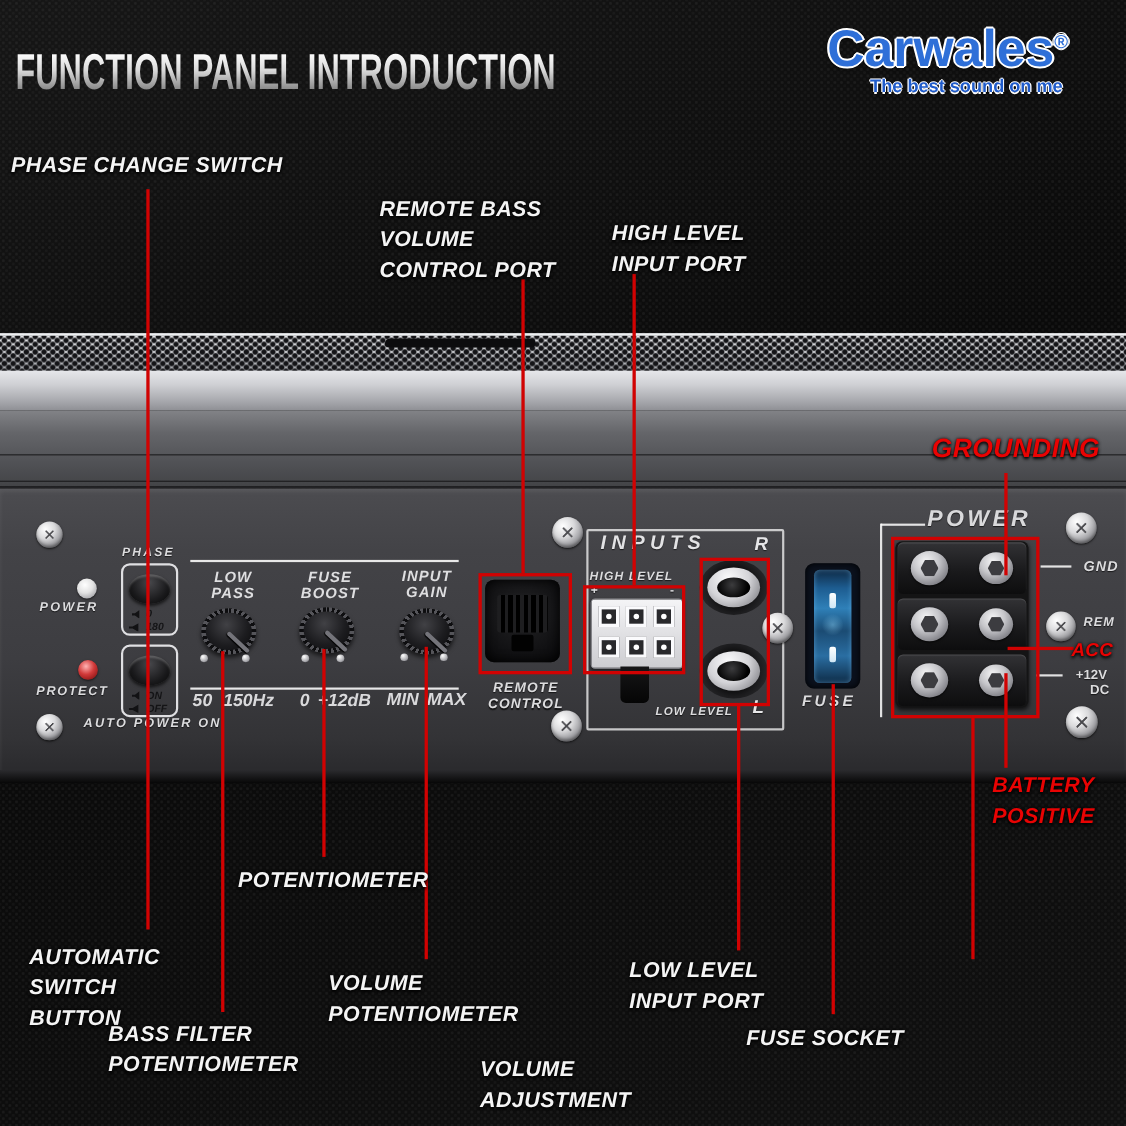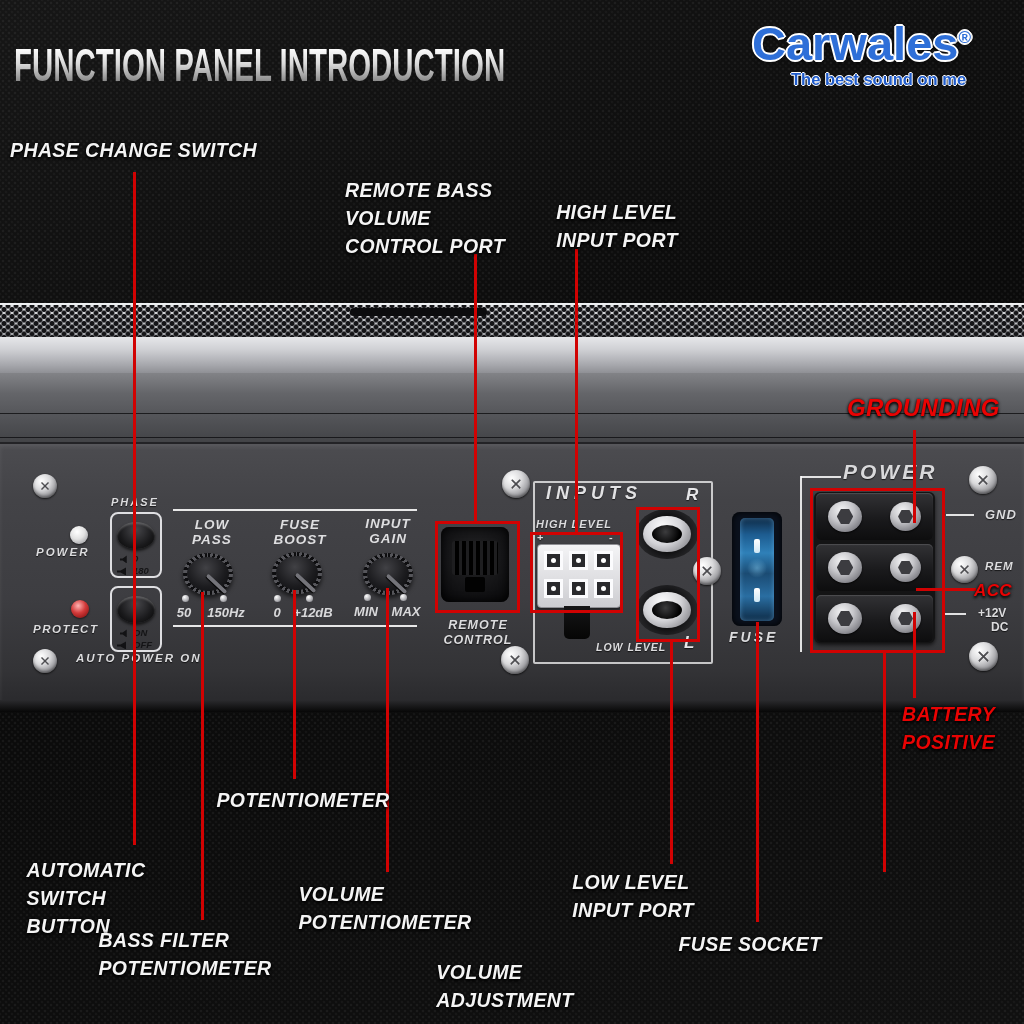--- a/index.html
+++ b/index.html
@@ -92,21 +92,21 @@
   .mark-row .mtxt{color:#141416;font-style:italic;font-weight:bold;}
   .spk{display:inline-block;width:9px;height:8px;background:#121214;margin-right:4px;vertical-align:middle;
     clip-path:polygon(0 38%,30% 38%,75% 0,75% 100%,30% 62%,0 62%);}
   .spk.big{width:12px;}
   .wrule{height:2px;background:rgba(255,255,255,.88);z-index:3;}
   
   .knob{border-radius:50%;z-index:3;background:repeating-conic-gradient(#0d0d0f 0deg 7deg,#55555a 7deg 14deg);box-shadow:0 3px 4px rgba(0,0,0,.6);}
   .knob::before{content:"";position:absolute;inset:4px;border-radius:50%;background:radial-gradient(circle at 45% 32%,#414145,#1c1c1f 58%,#0a0a0c 100%);}
   .knob::after{content:"";position:absolute;left:48%;top:47%;width:52%;height:4px;border-radius:2px;background:#74747a;transform-origin:0 50%;transform:rotate(43deg);box-shadow:0 1px 1px #000;}
   .dot{width:7px;height:7px;border-radius:50%;z-index:3;background:radial-gradient(circle at 35% 30%,#fff,#b5b5b9 55%,#6d6d72);}
-  .minmax{color:#d9d9db;font-size:13px;font-weight:bold;font-style:italic;z-index:3;white-space:nowrap;}
+  .minmax{color:#d9d9db;font-size:16px;font-weight:bold;font-style:italic;z-index:3;white-space:nowrap;margin-top:24px;}
   .klabel{color:#dedee0;font-size:13.5px;line-height:15px;font-weight:bold;font-style:italic;letter-spacing:1px;text-align:center;z-index:3;white-space:nowrap;}
   
   .inputs-box{border:2px solid rgba(255,255,255,.72);border-radius:2px;z-index:2;}
   .rj{z-index:3;border-radius:8px;background:radial-gradient(circle at 50% 40%,#242426,#101012 70%,#060607);box-shadow:inset 0 0 10px #000;}
   .rj .comb{position:absolute;left:11px;top:14px;width:46px;height:34px;background:repeating-linear-gradient(90deg,#1e1e20 0 3px,#000 3px 7px);border-radius:3px;}
   .rj .notch{position:absolute;left:24px;top:50px;width:20px;height:15px;background:#020202;border-radius:2px;}
   .molex{z-index:3;background:linear-gradient(180deg,#f4f4f6,#cdcdd1);border:1px solid #8f8f94;border-radius:4px;box-shadow:0 2px 3px rgba(0,0,0,.5);}
   .pin{position:absolute;width:13px;height:13px;background:#29292c;border:3px solid #fbfbfd;}
   .pin::after{content:"";position:absolute;left:4px;top:4px;width:5px;height:5px;border-radius:50%;background:#fff;}
   .molex-tab{z-index:3;background:linear-gradient(180deg,#161617,#050505);border-radius:0 0 5px 5px;}

